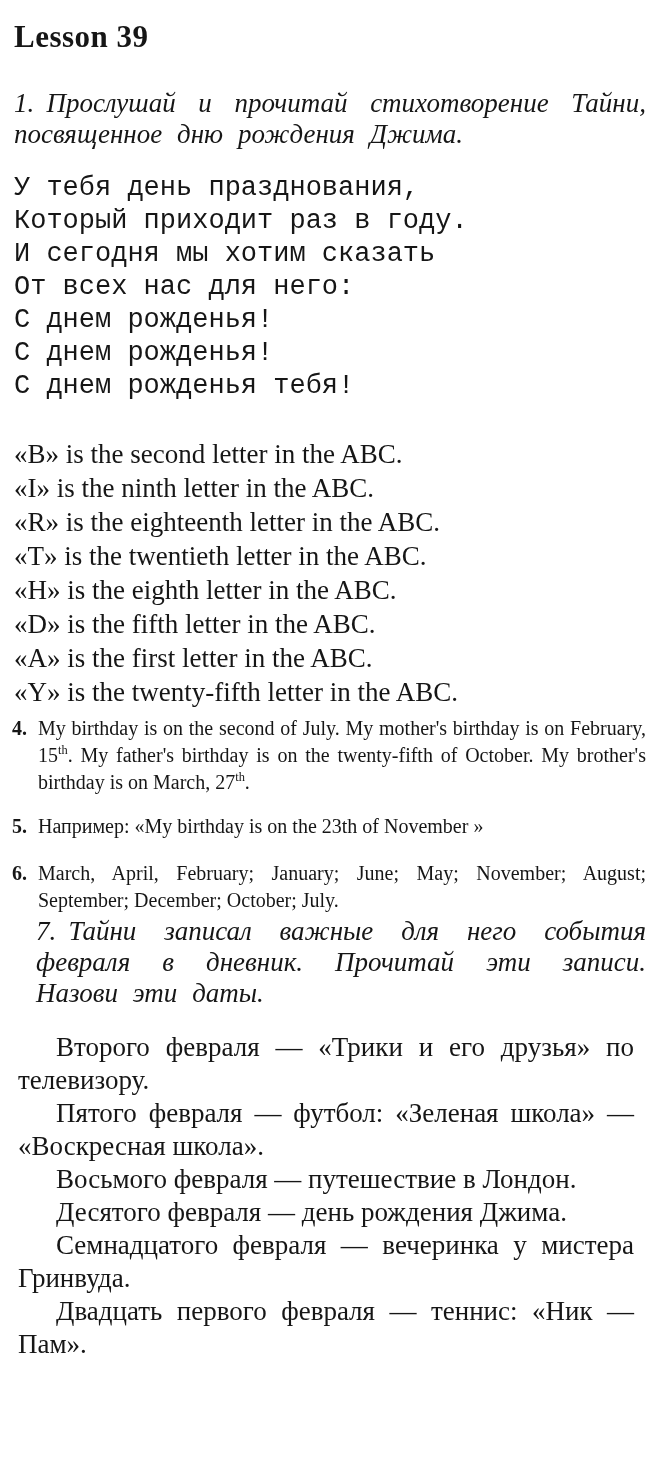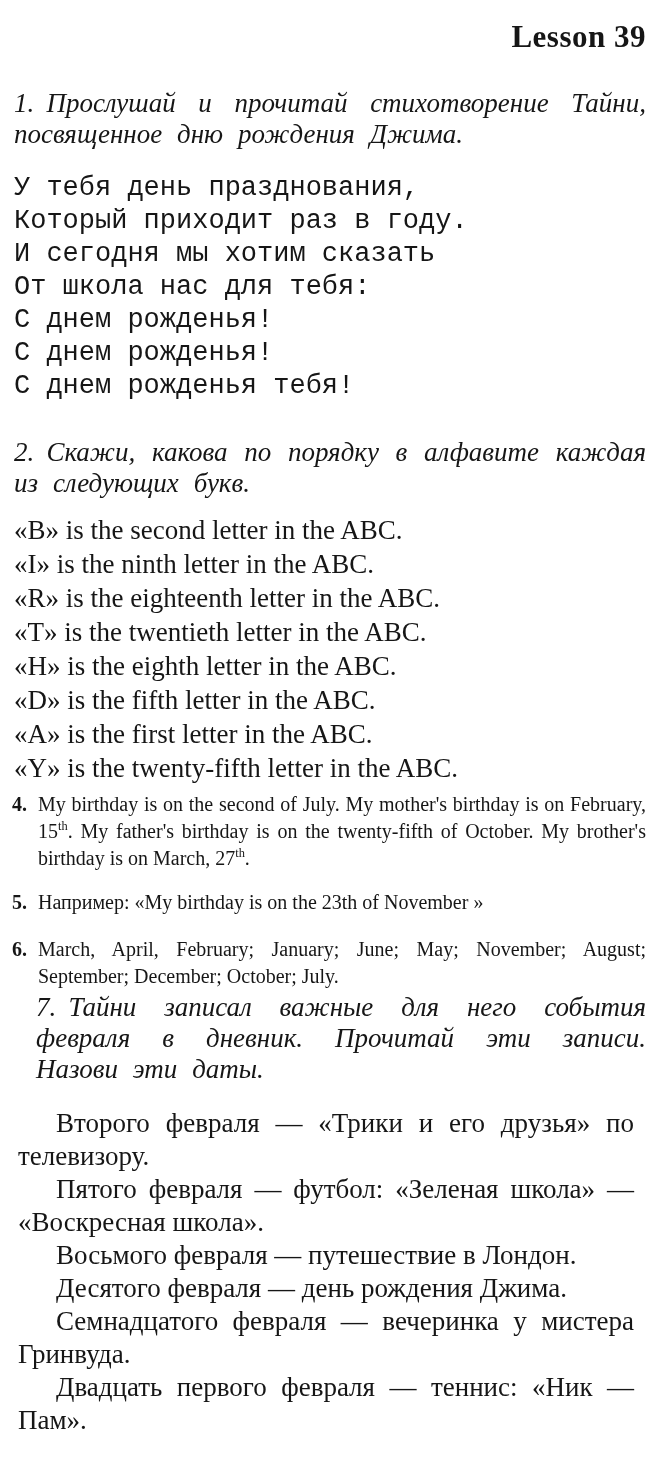--- a/index.html
+++ b/index.html
@@ -16,21 +16,20 @@
     width: 662px;
     height: 1469px;
     padding: 14px 16px 0 14px;
   }
   .lesson-title {
     font-size: 31px;
     font-weight: 700;
     line-height: 1.1;
     margin: 6px 0 34px 0;
     letter-spacing: 0.5px;
-    text-align: right;
   }
   .task {
     font-style: italic;
     font-size: 27px;
     line-height: 31px;
     text-align: justify;
     word-spacing: 0.30em;
     margin: 0 0 22px 0;
   }
   .task .task-num { margin-right: 0.45em; }
@@ -85,27 +84,26 @@
 <div class="page">
 
   <h1 class="lesson-title">Lesson 39</h1>
 
   <p class="task task-1"><span class="task-num">1.</span><span>Прослушай и прочитай стихотворение Тайни, посвященное дню рождения Джима.</span></p>
 
   <div class="poem">
     <div class="poem-line">У тебя день празднования,</div>
     <div class="poem-line">Который приходит раз в году.</div>
     <div class="poem-line">И сегодня мы хотим сказать</div>
-    <div class="poem-line">От школа нас для тебя:</div>
+    <div class="poem-line">От всех нас для него:</div>
     <div class="poem-line">С днем рожденья!</div>
     <div class="poem-line">С днем рожденья!</div>
     <div class="poem-line">С днем рожденья тебя!</div>
   </div>
 
-  <p class="task task-2"><span class="task-num">2.</span><span>Скажи, какова по порядку в алфавите каждая из следующих букв.</span></p>
 
   <div class="letters">
     <div class="letter-line">«B» is the second letter in the ABC.</div>
     <div class="letter-line">«I» is the ninth letter in the ABC.</div>
     <div class="letter-line">«R» is the eighteenth letter in the ABC.</div>
     <div class="letter-line">«T» is the twentieth letter in the ABC.</div>
     <div class="letter-line">«H» is the eighth letter in the ABC.</div>
     <div class="letter-line">«D» is the fifth letter in the ABC.</div>
     <div class="letter-line">«A» is the first letter in the ABC.</div>
     <div class="letter-line">«Y» is the twenty-fifth letter in the ABC.</div>

